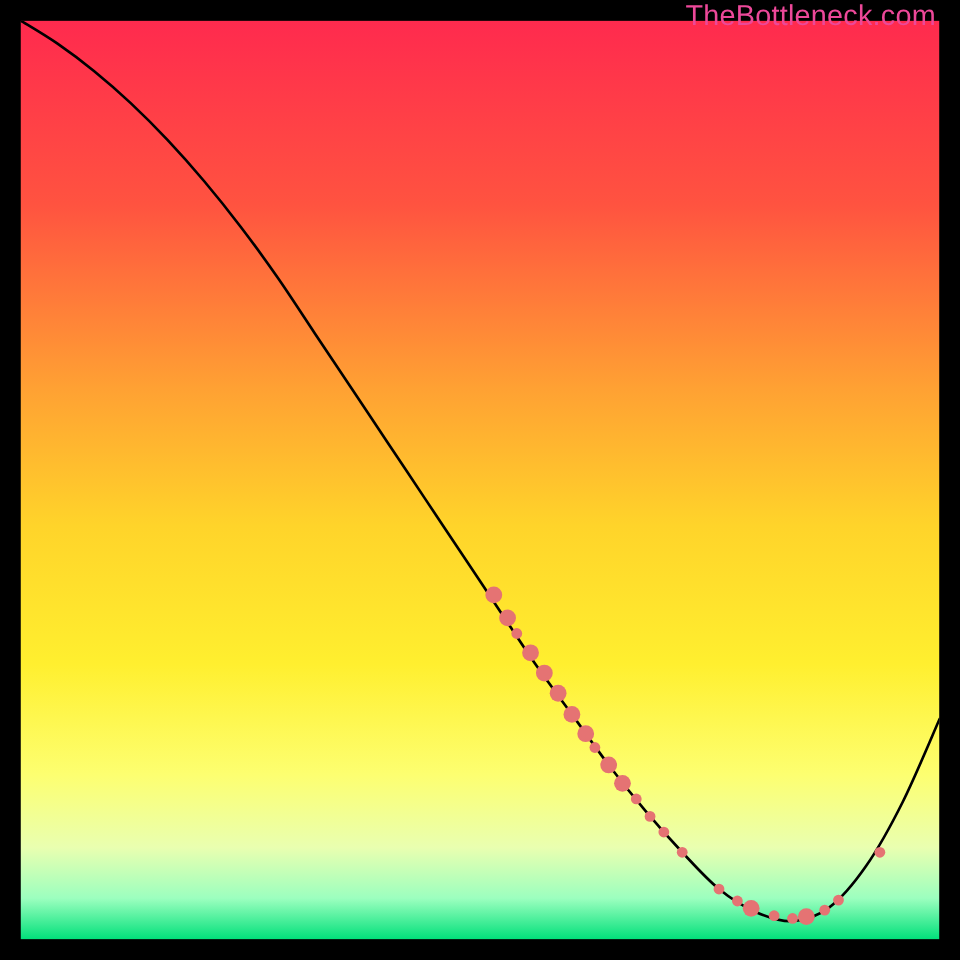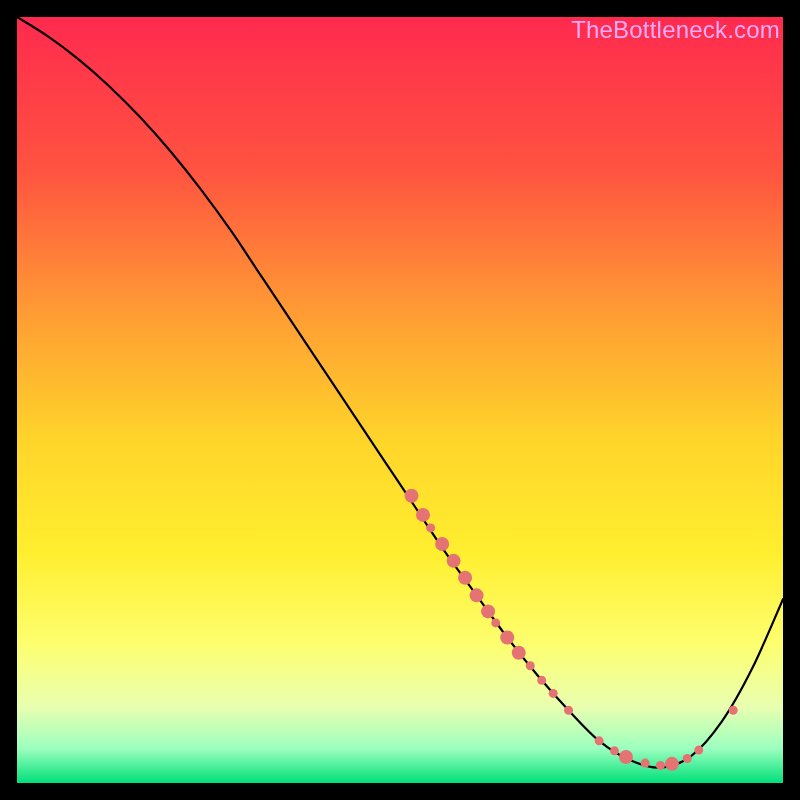--- a/index.html
+++ b/index.html
@@ -28,23 +28,23 @@
   .gradient-bg {
     position: absolute;
     inset: 0;
   }
   svg.curve-layer {
     position: absolute;
     inset: 0;
   }
   .watermark {
     position: absolute;
-    top: 16px;
+    top: 0;
     right: 20px;
-    color: #f0abfc;
+    color: #ec4899;
     font-size: 24px;
     font-weight: 400;
     letter-spacing: 0.2px;
     user-select: none;
     margin-left: 23px;
   }
 </style>
 </head>
 <body>
 

